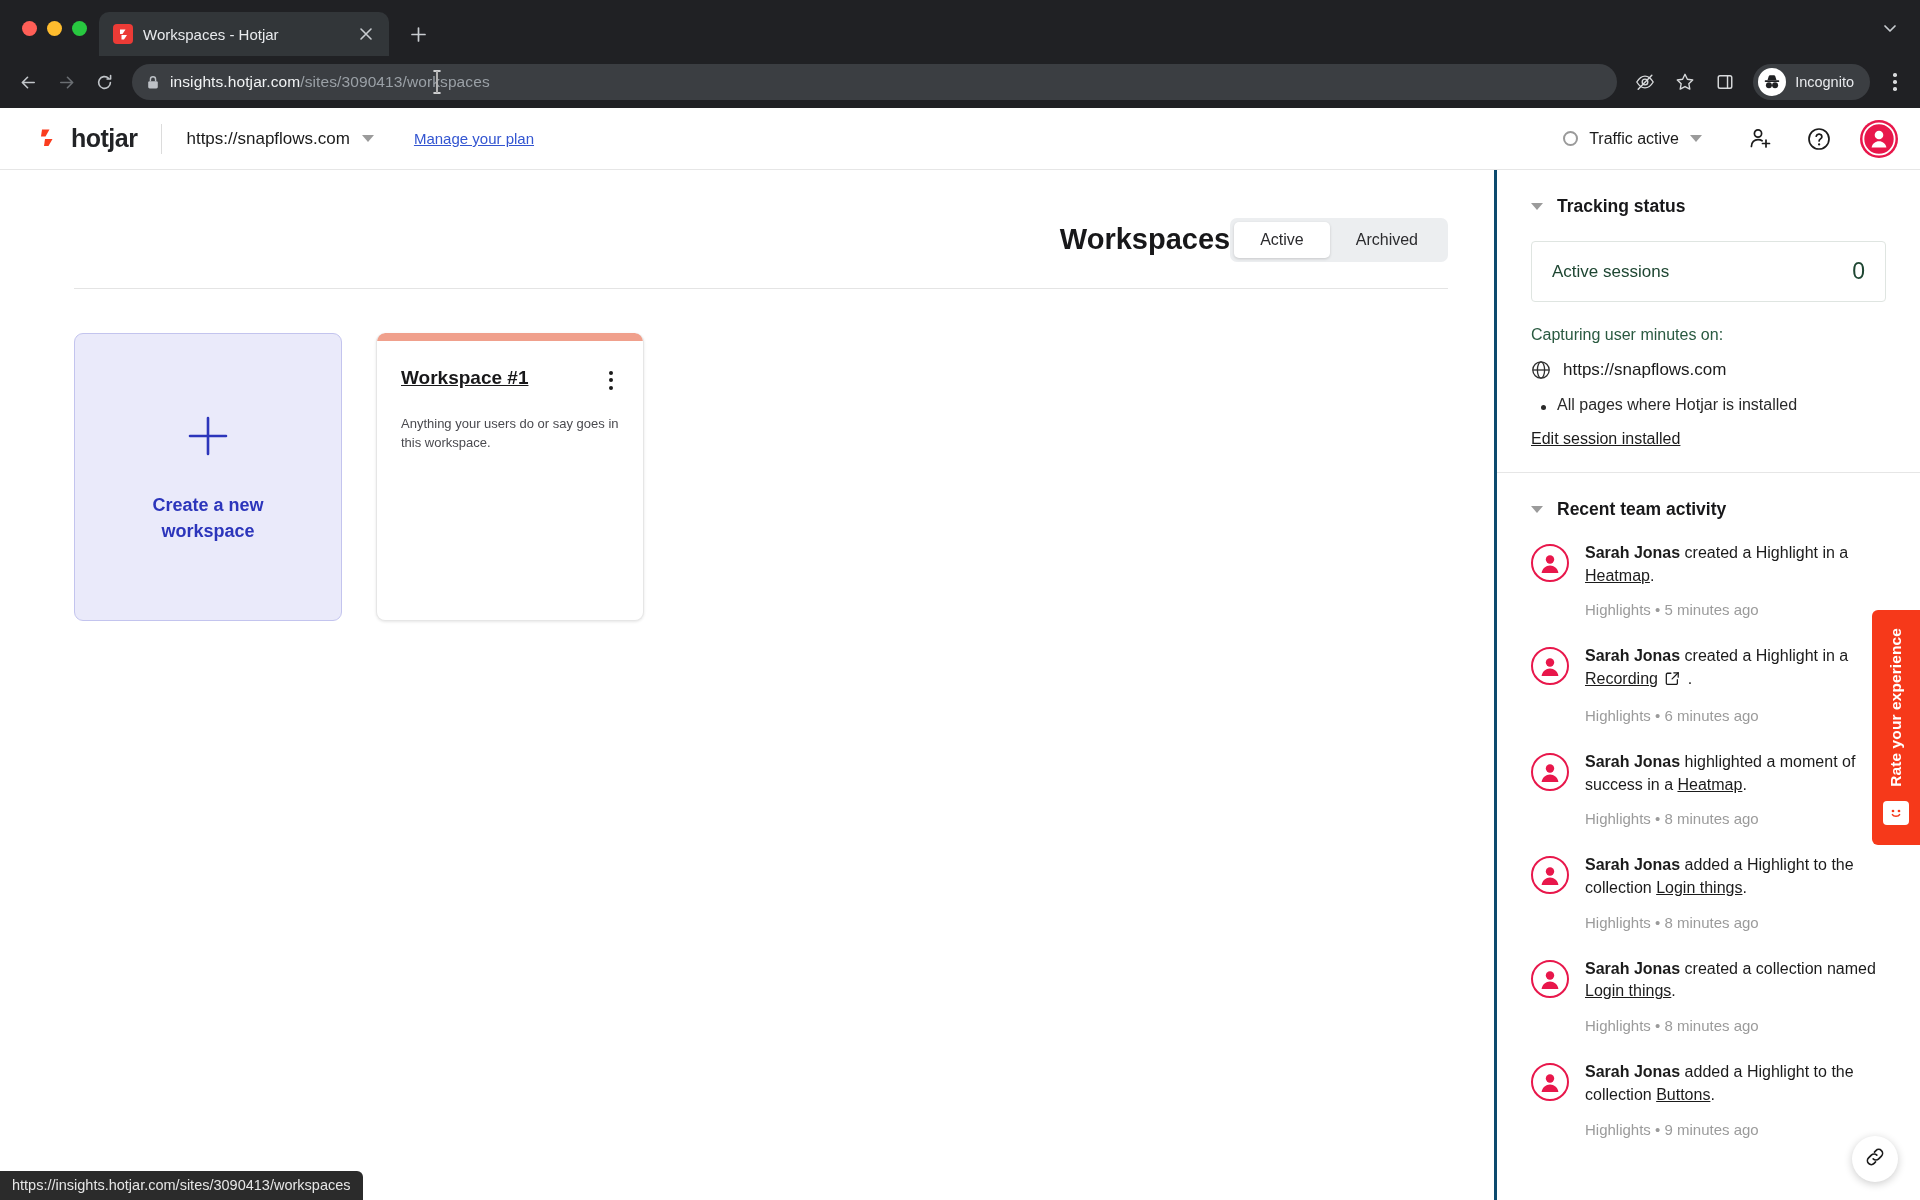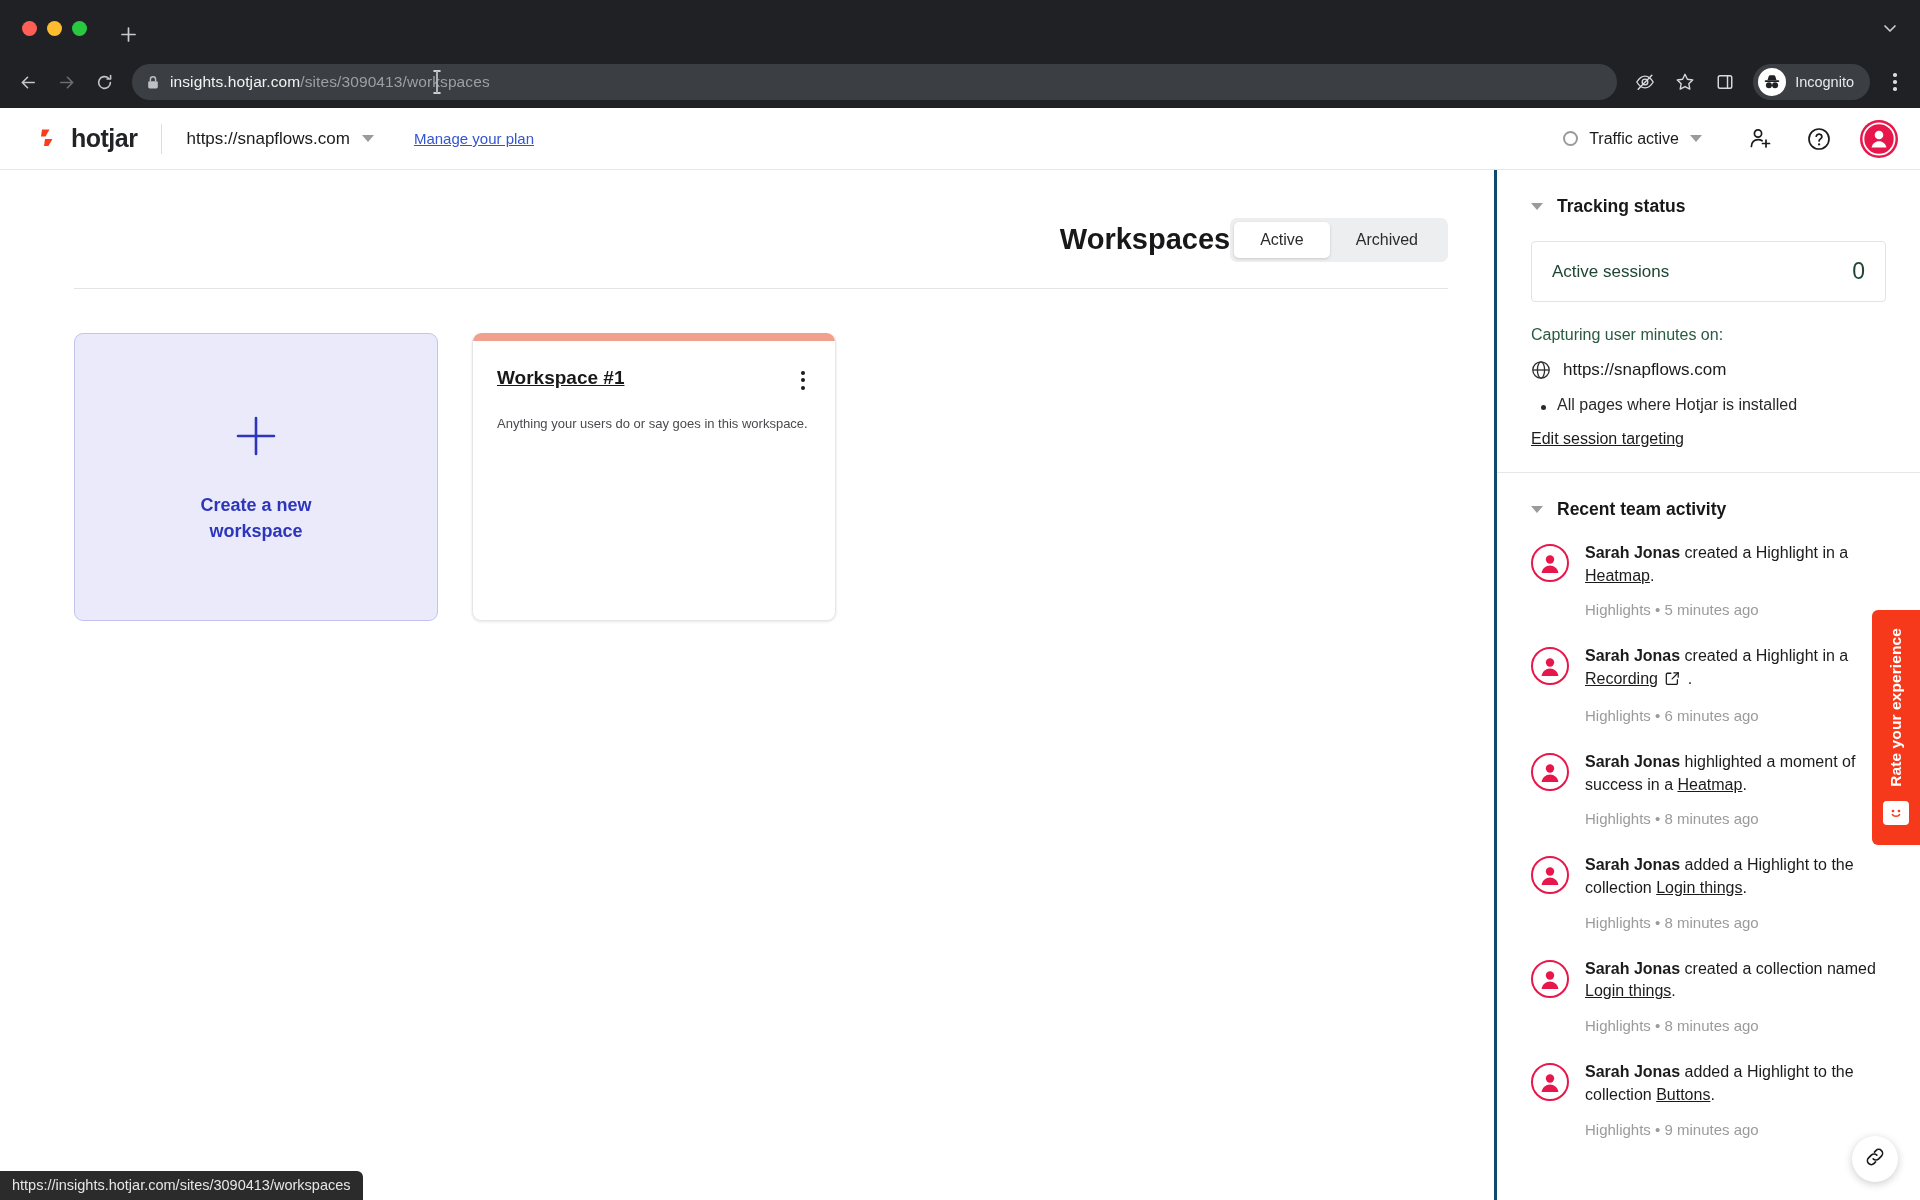--- a/index.html
+++ b/index.html
@@ -235,21 +235,21 @@
   .seg-btn.active {
     background: #ffffff;
     box-shadow: 0 1px 3px rgba(0,0,0,.16);
   }
 
   .card-grid {
     display: flex; gap: 34px;
     padding-top: 44px;
   }
   .card {
-    width: 364px; height: 288px;
+    width: 268px; height: 288px;
     border-radius: 9px;
     position: relative;
   }
   .card-new {
     background: #eaeafa;
     border: 1px solid #c3c4ee;
     display: flex; flex-direction: column;
     align-items: center; justify-content: center;
     gap: 30px;
     cursor: pointer;
@@ -430,20 +430,34 @@
 
 <div class="browser">
 
   <div class="tabstrip">
     <div class="traffic-lights">
       <span class="tl red"></span>
       <span class="tl yellow"></span>
       <span class="tl green"></span>
     </div>
 
+    <div class="tab">
+      <span class="tab-favicon">
+        <svg width="13" height="13" viewBox="0 0 13 13">
+          <path d="M3 1.5 L8.5 1.5 L5.5 6 L3 6 Z" fill="#fff"></path>
+          <path d="M4.5 7 L10 7 L7 11.5 L4.5 11.5 Z" fill="#fff"></path>
+        </svg>
+      </span>
+      <span class="tab-title">Workspaces - Hotjar</span>
+      <span class="tab-close">
+        <svg width="14" height="14" viewBox="0 0 14 14">
+            <path d="M2 2 L12 12 M12 2 L2 12" stroke="currentColor" stroke-width="1.6" fill="none" stroke-linecap="round"></path>
+          </svg>
+      </span>
+    </div>
 
     <div class="newtab">
       <svg width="17" height="17" viewBox="0 0 17 17">
           <path d="M8.5 2 L8.5 15 M2 8.5 L15 8.5" stroke="currentColor" stroke-width="1.7" stroke-linecap="round"></path>
         </svg>
     </div>
 
     <div class="tabstrip-spacer"></div>
     <div class="tabstrip-right">
       <span class="chev-down-chrome">
@@ -642,21 +656,21 @@
               </svg>
             </span>
             <span class="capture-site-url">https://snapflows.com</span>
           </div>
 
           <div class="capture-bullet">
             <span class="bdot"></span>
             <span>All pages where Hotjar is installed</span>
           </div>
 
-          <span class="edit-targeting">Edit session targeting</span>
+          <span class="edit-targeting">Edit session installed</span>
         </div>
 
         <div class="panel">
           <div class="panel-head">
             <span class="caret"></span>
             <span class="panel-title">Recent team activity</span>
           </div>
           <div class="activity-list" id="activity-list">
               <div class="activity-item">
                 <span class="act-avatar">

